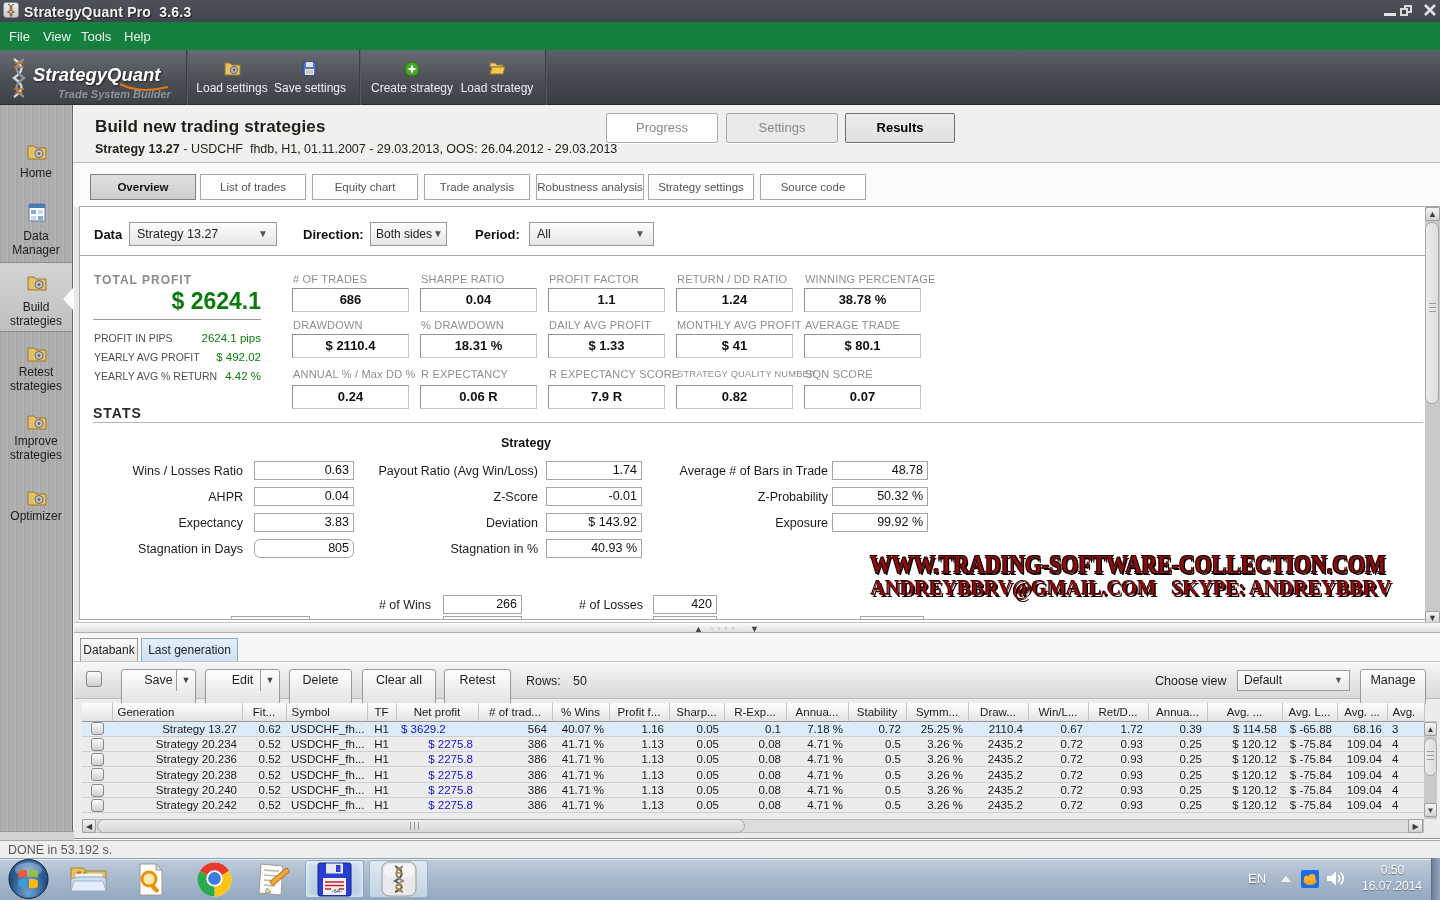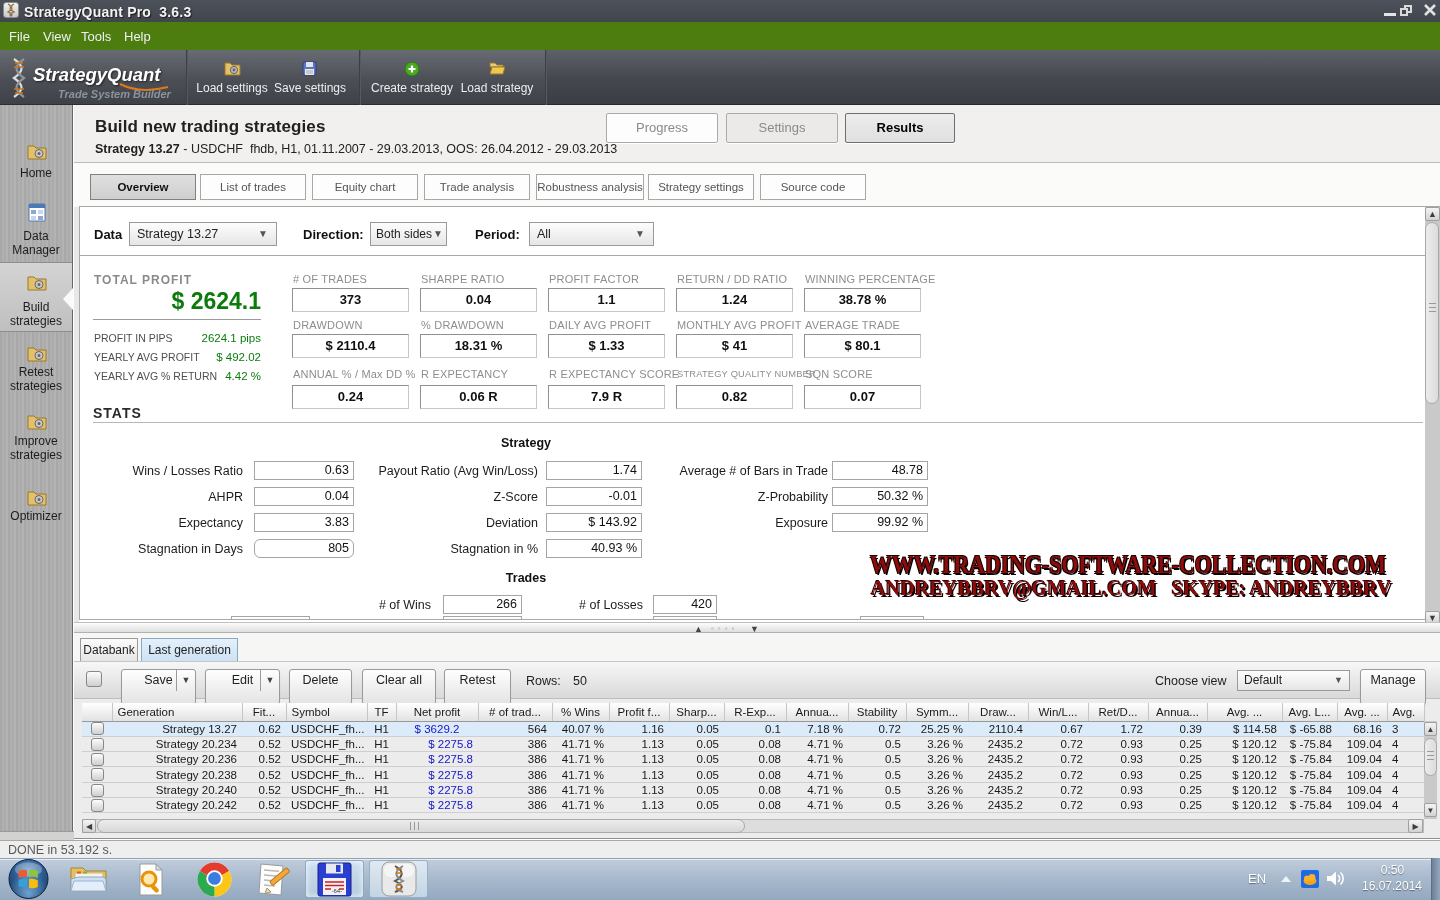--- a/index.html
+++ b/index.html
@@ -3,21 +3,21 @@
 <meta charset="utf-8">
 <style>
 * { margin:0; padding:0; box-sizing:border-box; }
 html,body { width:1440px; height:900px; overflow:hidden; font-family:"Liberation Sans",sans-serif; background:#fff; }
 .abs { position:absolute; }
 #app { position:relative; width:1440px; height:900px; }
 
 #titlebar { left:0; top:0; width:1440px; height:22px; background:linear-gradient(#4d515a,#41454d); }
 #titlebar .ttl { left:24px; top:4px; font-size:14px; font-weight:bold; color:#f2f2f2; text-shadow:1px 1px 1px #1a1a1a; letter-spacing:0.2px; }
 #appicon { left:3px; top:2px; width:16px; height:16px; border-radius:3px; background:linear-gradient(#f2f2f2,#c9c9c9); border:1px solid #8a8a8a; }
-#menubar { left:0; top:22px; width:1440px; height:28px; background:#4d7c0f; }
+#menubar { left:0; top:22px; width:1440px; height:28px; background:#15803d; }
 #menubar span { position:absolute; top:7px; font-size:13px; color:#eef0f2; }
 #toolbar { left:0; top:50px; width:1440px; height:55px; background:linear-gradient(#5c6068,#44474e 55%,#3a3d43); border-bottom:1px solid #26282c; }
 .tsep { position:absolute; top:0; width:2px; height:55px; background:linear-gradient(90deg,#303238,#63666d); }
 .tbtn { position:absolute; top:0; height:55px; text-align:center; color:#eceef0; font-size:12px; white-space:nowrap; }
 .tbtn .lbl { position:absolute; left:0; right:0; top:31px; }
 .tbtn svg { position:absolute; top:11px; left:50%; margin-left:-8px; }
 #logo-sq { left:33px; top:14px; color:#fff; font-size:18.5px; font-style:italic; font-weight:bold; letter-spacing:0px; text-shadow:1px 1px 2px #222; }
 #logo-sub { left:58px; top:38px; color:#8d939b; font-size:11px; font-style:italic; font-weight:bold; letter-spacing:0px; }
 
 .winbtn { position:absolute; color:#e8e8e8; }
@@ -224,21 +224,21 @@
   <div class="glabel" style="left:14px;top:144px;">YEARLY AVG PROFIT</div>
         <div class="gval" style="left:129px;top:144px;width:52px;">$ 492.02</div>
   <div class="glabel" style="left:14px;top:163px;">YEARLY AVG % RETURN</div>
         <div class="gval" style="left:143px;top:163px;width:38px;">4.42 %</div>
 
   <div class="mlabel" style="left:213px;top:66px;"># OF TRADES</div>
   <div class="mlabel" style="left:341px;top:66px;">SHARPE RATIO</div>
   <div class="mlabel" style="left:469px;top:66px;">PROFIT FACTOR</div>
   <div class="mlabel" style="left:597px;top:66px;">RETURN / DD RATIO</div>
   <div class="mlabel" style="left:725px;top:66px;">WINNING PERCENTAGE</div>
-  <div class="mbox" style="left:212px;top:81px;">373</div>
+  <div class="mbox" style="left:212px;top:81px;">686</div>
   <div class="mbox" style="left:340px;top:81px;">0.04</div>
   <div class="mbox" style="left:468px;top:81px;">1.1</div>
   <div class="mbox" style="left:596px;top:81px;">1.24</div>
   <div class="mbox" style="left:724px;top:81px;">38.78 %</div>
   <div class="mlabel" style="left:213px;top:112px;">DRAWDOWN</div>
   <div class="mlabel" style="left:341px;top:112px;">% DRAWDOWN</div>
   <div class="mlabel" style="left:469px;top:112px;">DAILY AVG PROFIT</div>
   <div class="mlabel" style="left:597px;top:112px;">MONTHLY AVG PROFIT</div>
   <div class="mlabel" style="left:725px;top:112px;">AVERAGE TRADE</div>
   <div class="mbox" style="left:212px;top:127px;">$ 2110.4</div>
@@ -275,21 +275,20 @@
   <div class="slabel" style="left:0px;top:309px;width:163px;">Expectancy</div>
         <div class="sbox" style="left:174px;top:306px;width:100px;">3.83</div>
   <div class="slabel" style="left:240px;top:309px;width:218px;">Deviation</div>
         <div class="sbox" style="left:466px;top:306px;width:96px;">$ 143.92</div>
   <div class="slabel" style="left:530px;top:309px;width:218px;">Exposure</div>
         <div class="sbox" style="left:752px;top:306px;width:96px;">99.92 %</div>
   <div class="slabel" style="left:0px;top:335px;width:163px;">Stagnation in Days</div>
         <div class="sbox" style="left:174px;top:332px;width:100px;border-radius:6px;">805</div>
   <div class="slabel" style="left:240px;top:335px;width:218px;">Stagnation in %</div>
         <div class="sbox" style="left:466px;top:332px;width:96px;">40.93 %</div>
-  <div class="sechead" style="left:0;top:364px;width:892px;text-align:center;">Trades</div>
   <div class="slabel" style="left:200px;top:391px;width:151px;"># of Wins</div>
         <div class="sbox" style="left:363px;top:388px;width:79px;">266</div>
   <div class="slabel" style="left:480px;top:391px;width:83px;"># of Losses</div>
         <div class="sbox" style="left:573px;top:388px;width:64px;">420</div>
   <div class="sbox" style="left:151px;top:409px;width:79px;">&nbsp;</div>
   <div class="sbox" style="left:363px;top:409px;width:79px;">&nbsp;</div>
   <div class="sbox" style="left:573px;top:409px;width:64px;">&nbsp;</div>
   <div class="sbox" style="left:780px;top:409px;width:64px;">&nbsp;</div>
 
   <div class="abs" style="left:790px;top:344px;width:525px;font-family:'Liberation Serif',serif;font-weight:bold;color:#8c0c0c;text-shadow:1.5px 1.5px 0 #000,-1px -1px 0 #250000,1px -1px 0 #1d0000,-1px 1px 0 #1d0000;font-size:25px;letter-spacing:0px;white-space:nowrap;transform:scaleX(0.873);transform-origin:left top;">WWW.TRADING-SOFTWARE-COLLECTION.COM</div>
@@ -375,21 +374,21 @@
             <th style="text-align:center;">Avg. L...</th>
             <th style="text-align:center;">Avg. ...</th>
             <th style="text-align:left;">Avg.</th>
           </tr>
 <tr class="sel">
             <td style="text-align:center;"><span class="cb2"></span></td>
             <td style="text-align:right;">Strategy 13.27</td>
             <td style="text-align:right;">0.62</td>
             <td style="text-align:left;">USDCHF_fh...</td>
             <td style="text-align:center;">H1</td>
-            <td style="text-align:center;color:#1414cc;">$ 3629.2</td>
+            <td style="text-align:left;color:#1414cc;">$ 3629.2</td>
             <td style="text-align:right;">564</td>
             <td style="text-align:right;">40.07 %</td>
             <td style="text-align:right;">1.16</td>
             <td style="text-align:right;">0.05</td>
             <td style="text-align:right;">0.1</td>
             <td style="text-align:right;">7.18 %</td>
             <td style="text-align:right;">0.72</td>
             <td style="text-align:right;">25.25 %</td>
             <td style="text-align:right;">2110.4</td>
             <td style="text-align:right;">0.67</td>

